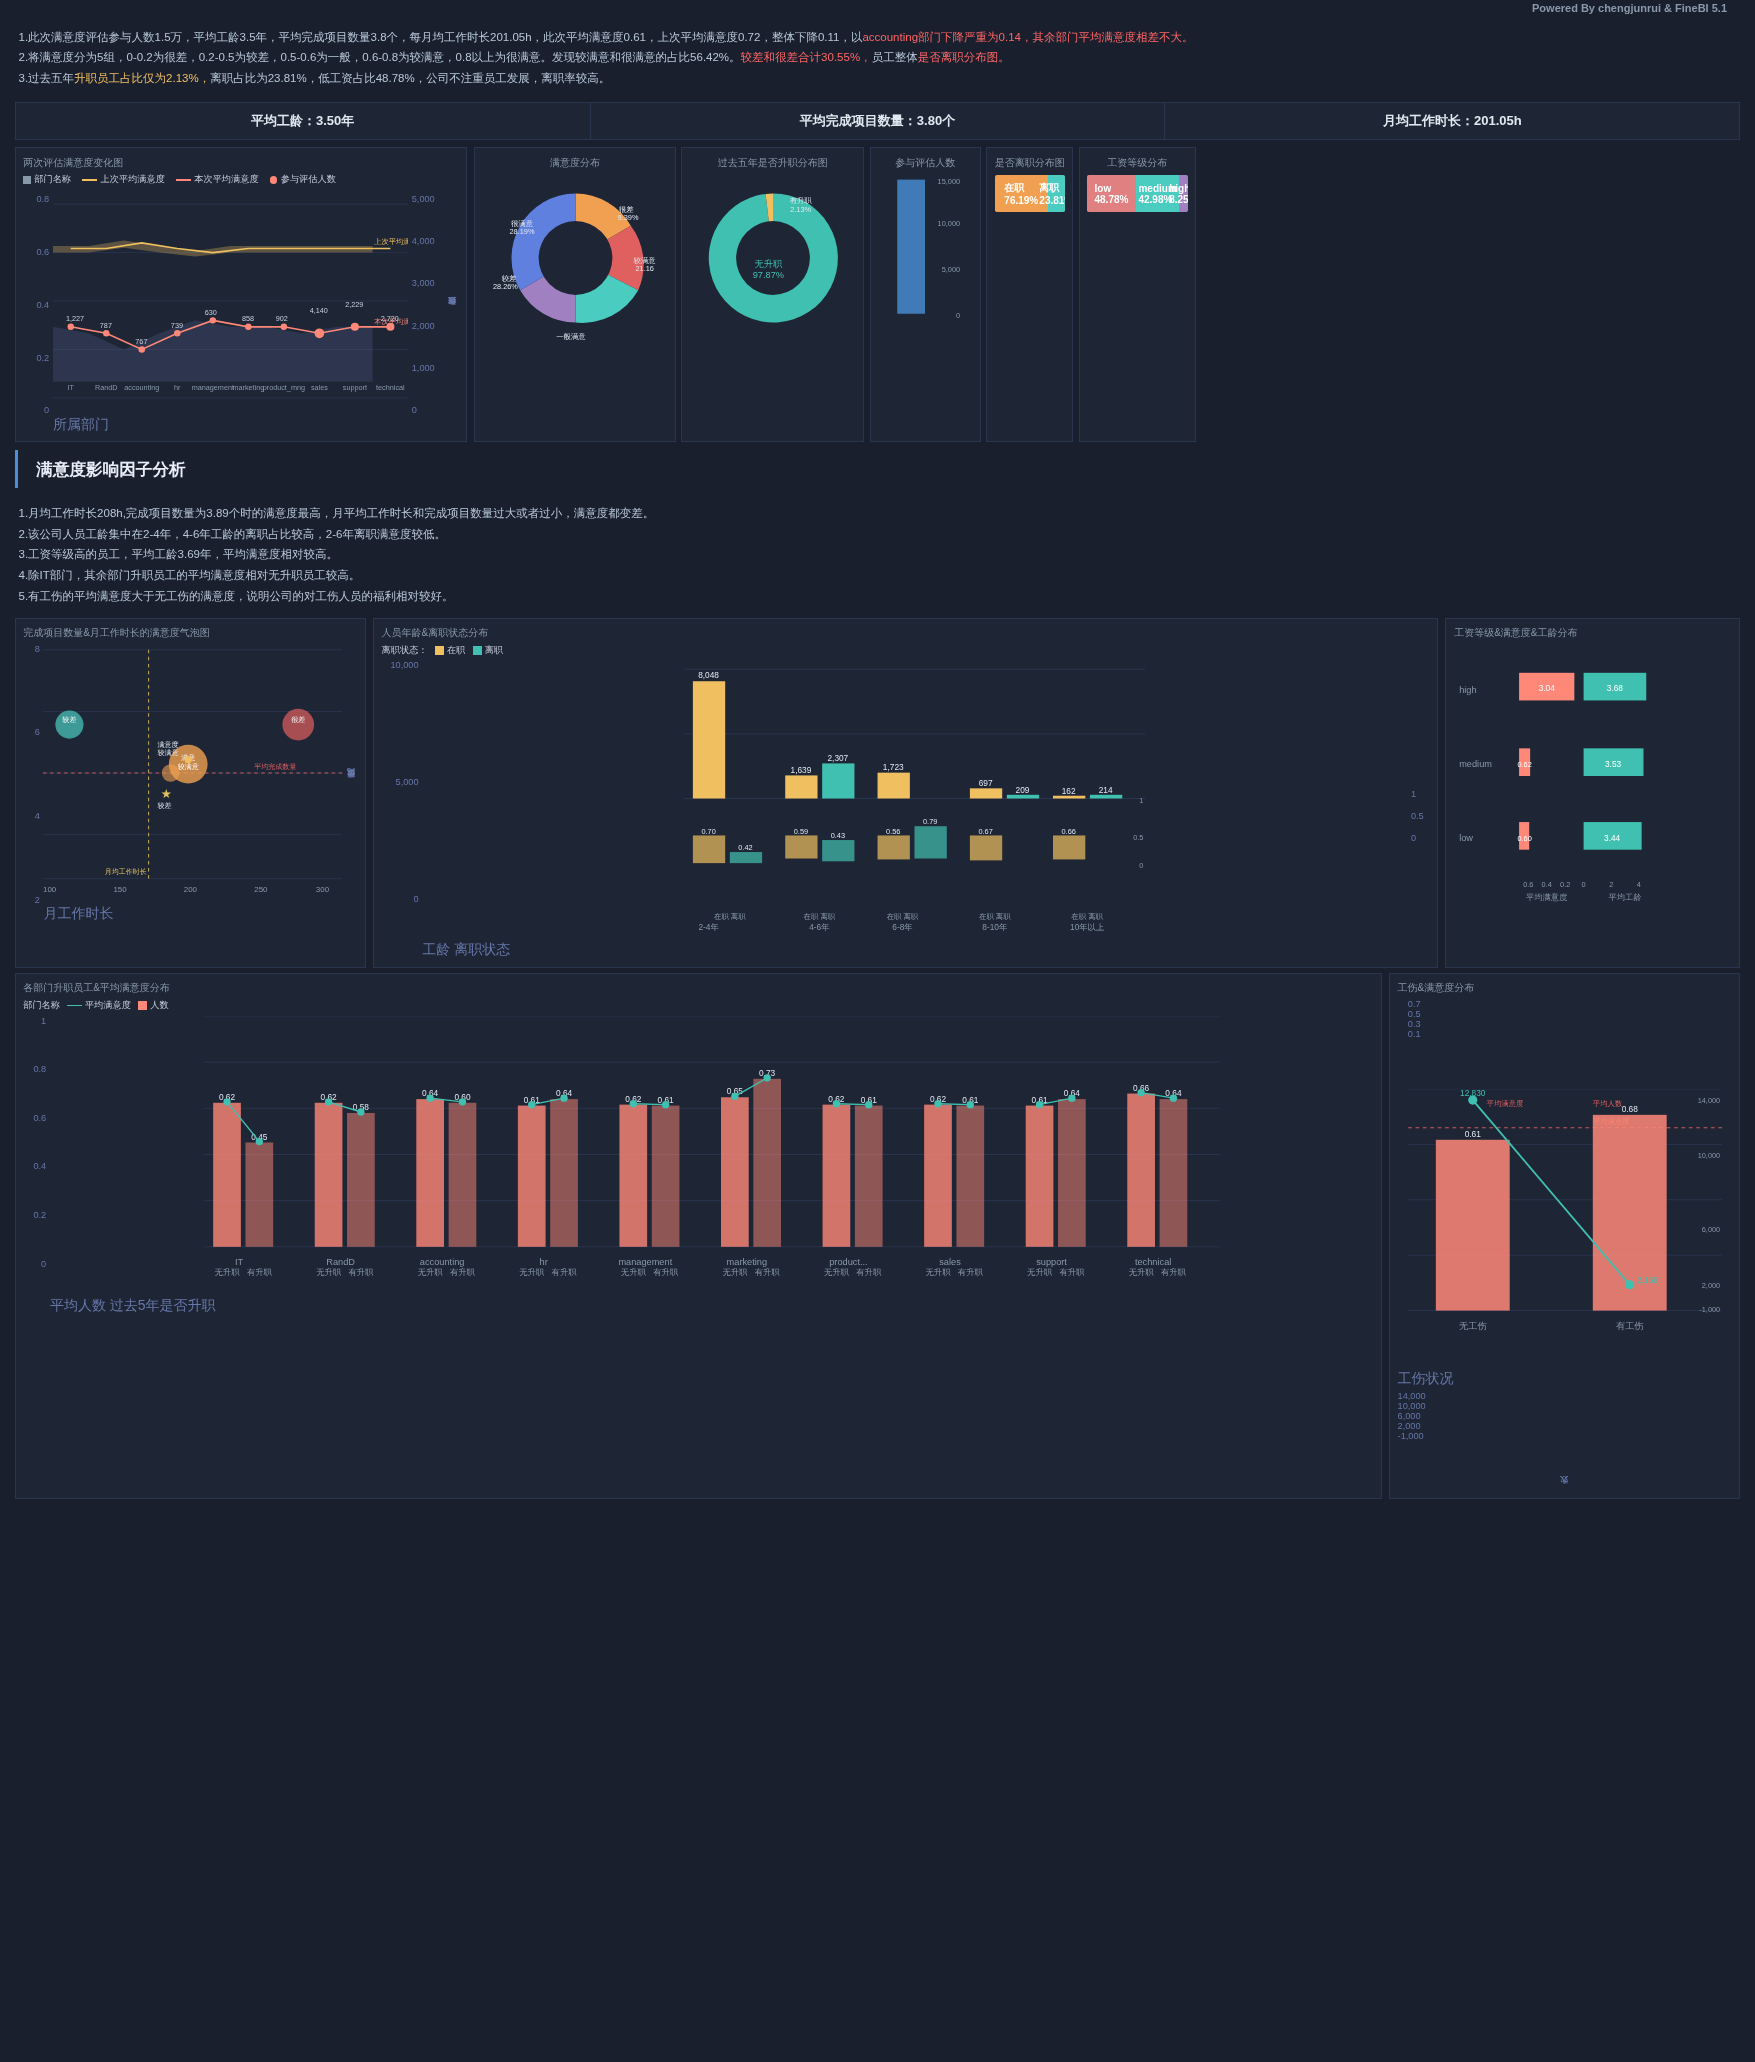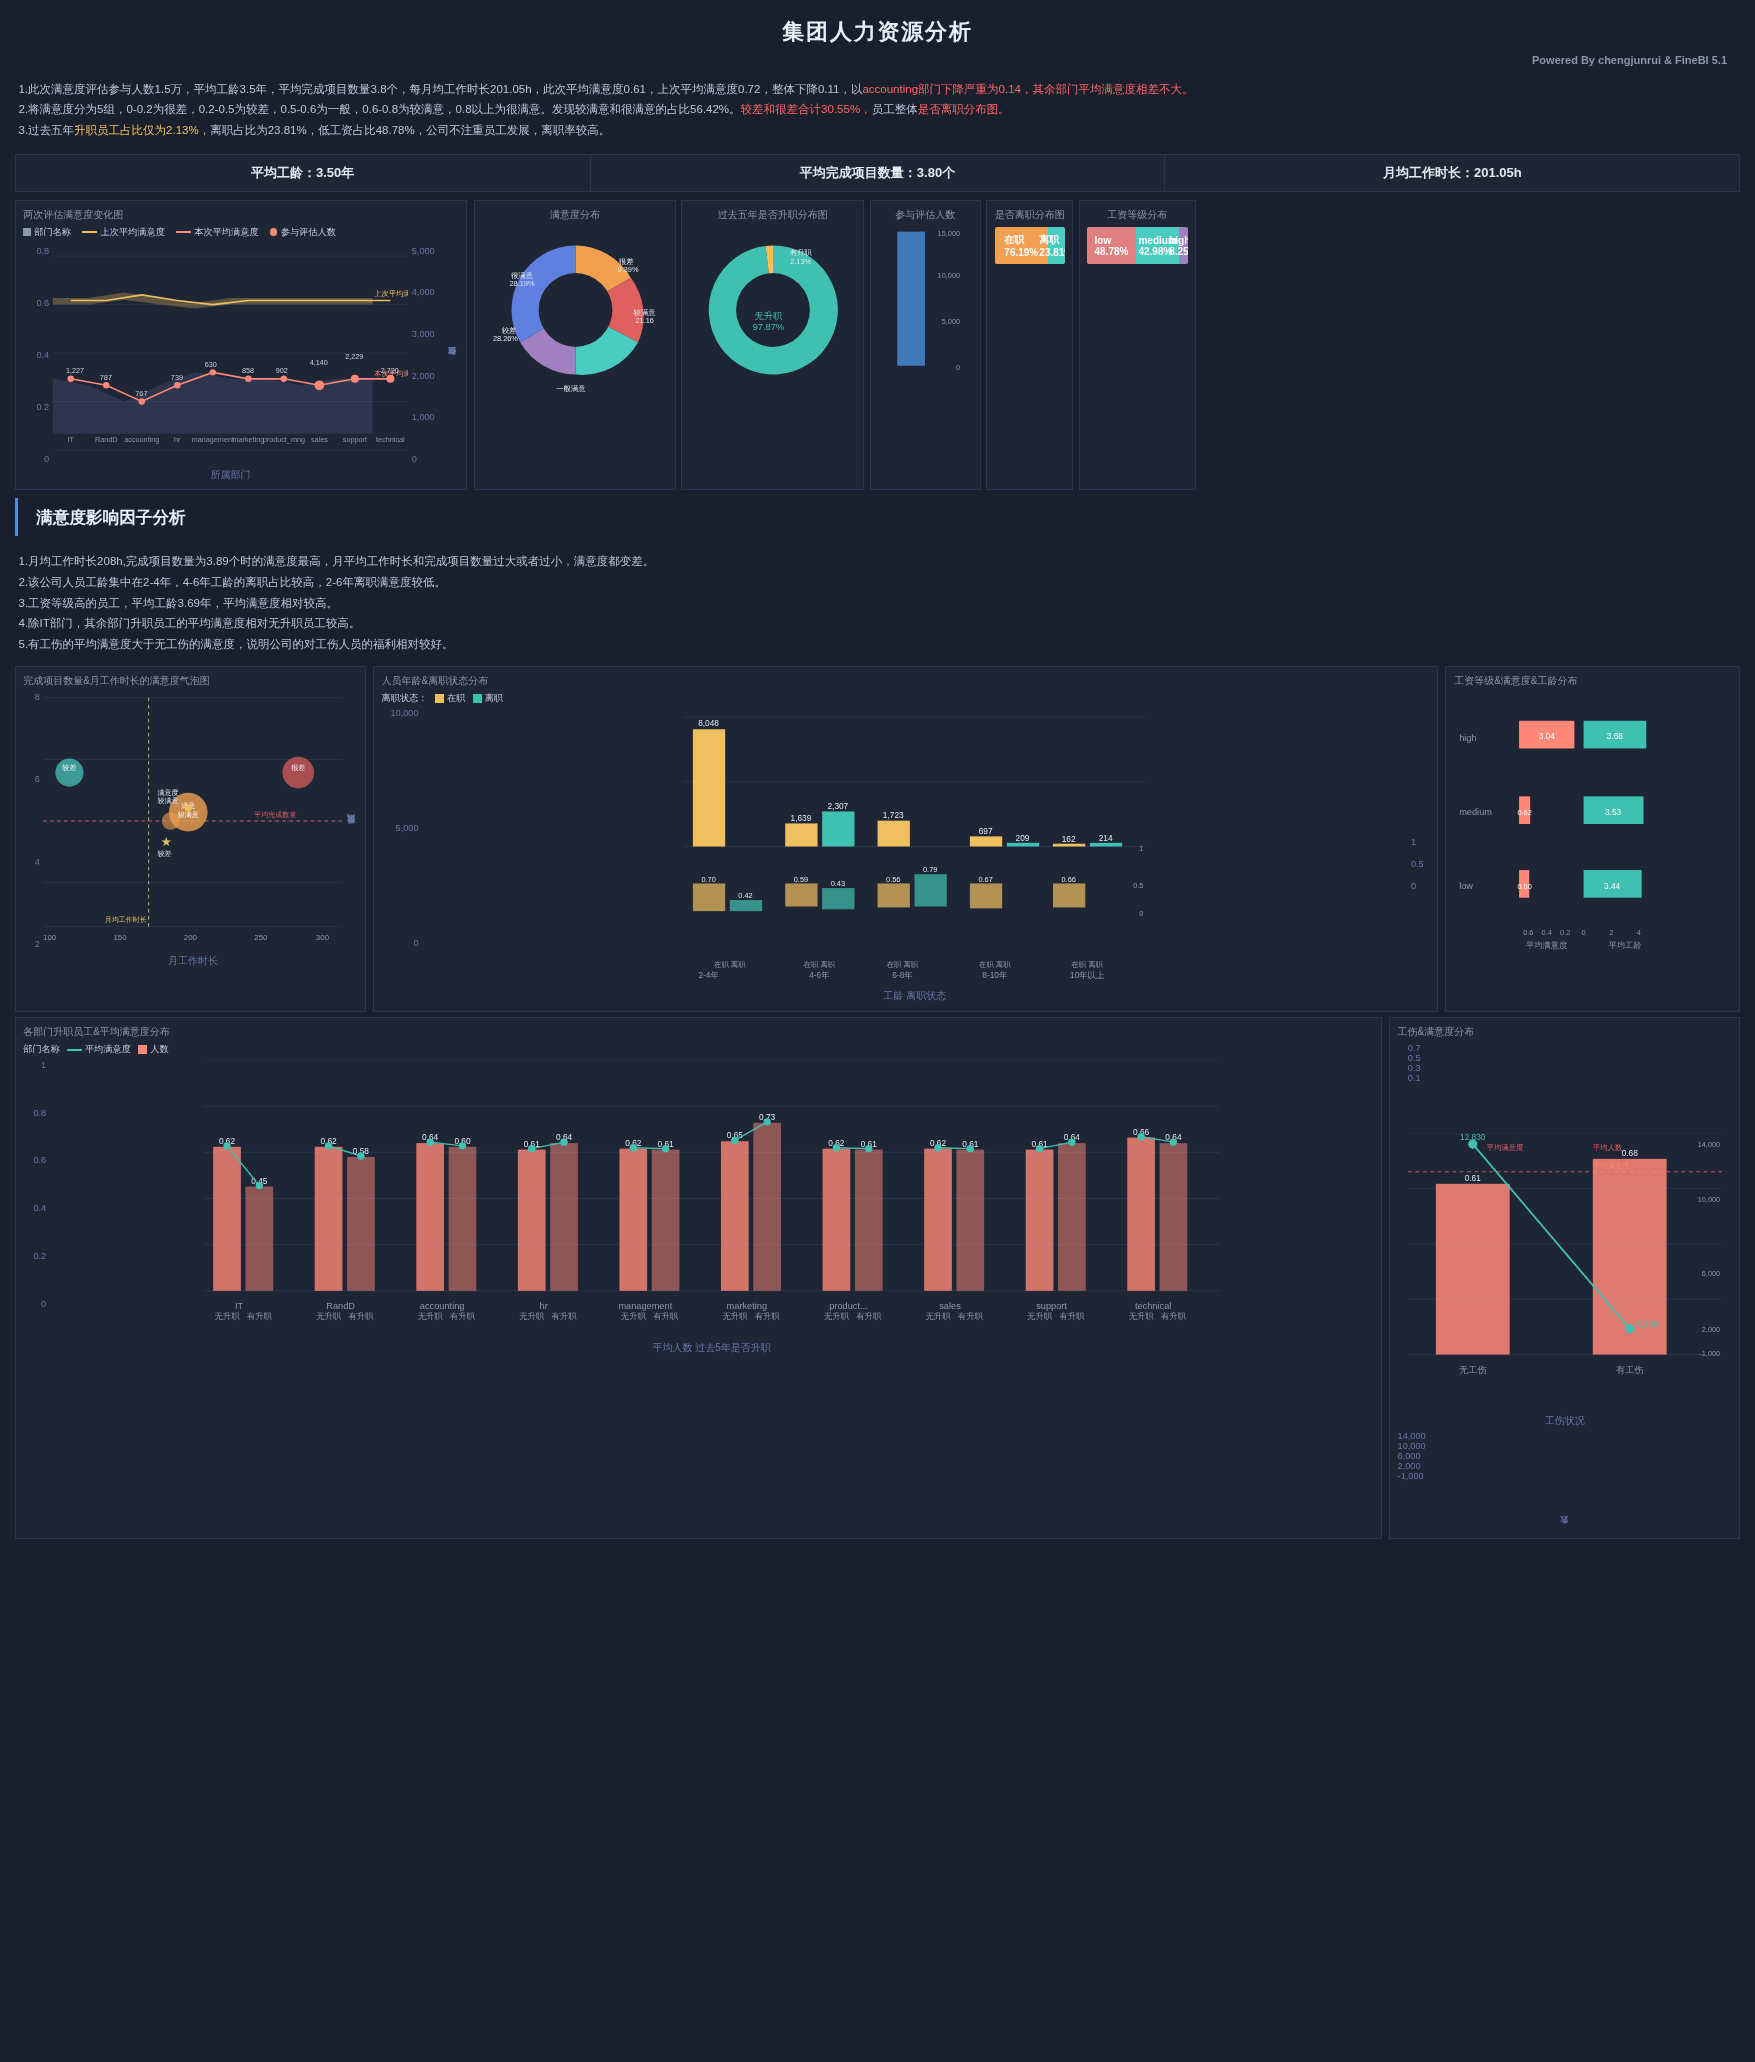--- a/index.html
+++ b/index.html
@@ -139,38 +139,36 @@
 
     
     svg text { font-family: 'Microsoft YaHei', Arial, sans-serif; }
 
     
     .axis-label {
       font-size: 9.2px;
       color: #6677aa;
     }
     .chart-x-label {
-      font-size: 10px;
+      font-size: 14px;
       color: #6677aa;
-      text-align: center;
       margin-top: 1.8px;
     }
 
     .full-width-chart {
       display: flex;
       margin: 5.5px 14.8px;
       gap: 7.4px;
     }
   </style>
 </head>
 <body>
 
 <div>
 
-  <div class="page-header">集团人力资源分析</div>
   <div class="powered-by">Powered By chengjunrui &amp; FineBI 5.1</div>
 
   <div class="section-text">
     <div>
       1.此次满意度评估参与人数1.5万，平均工龄3.5年，平均完成项目数量3.8个，每月均工作时长201.05h，此次平均满意度0.61，上次平均满意度0.72，整体下降0.11，以<span class="highlight-red">accounting部门下降严重为0.14，其余部门平均满意度相差不大。</span>
     </div>
     <div>
       2.将满意度分为5组，0-0.2为很差，0.2-0.5为较差，0.5-0.6为一般，0.6-0.8为较满意，0.8以上为很满意。发现较满意和很满意的占比56.42%。<span class="highlight-red">较差和很差合计30.55%，</span>员工整体<span class="highlight-red">是否离职分布图。</span>
     </div>
     <div>

